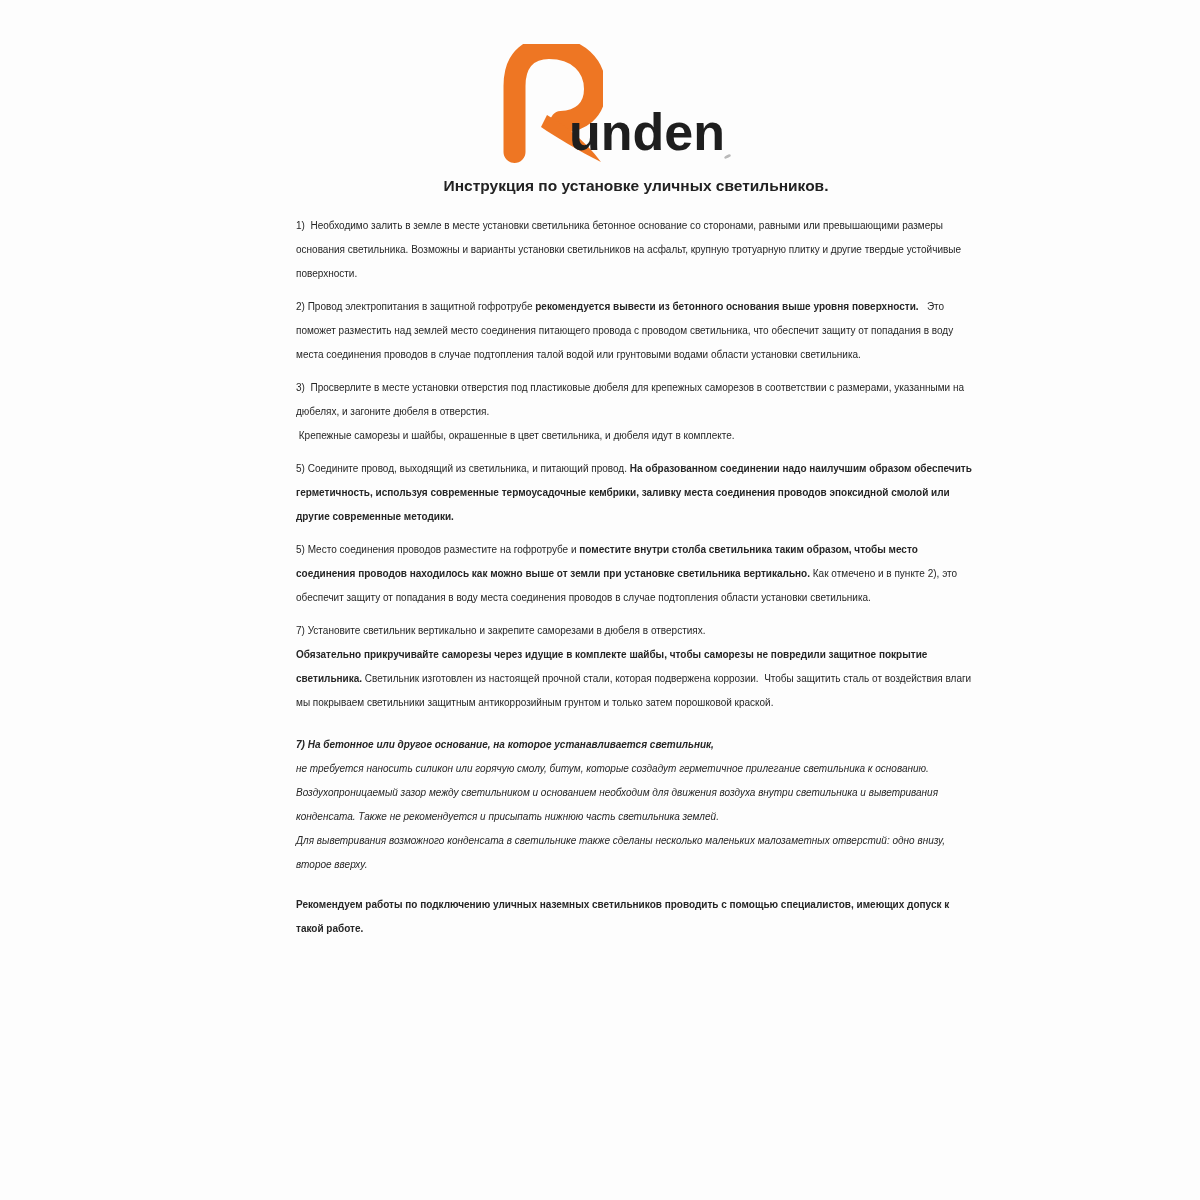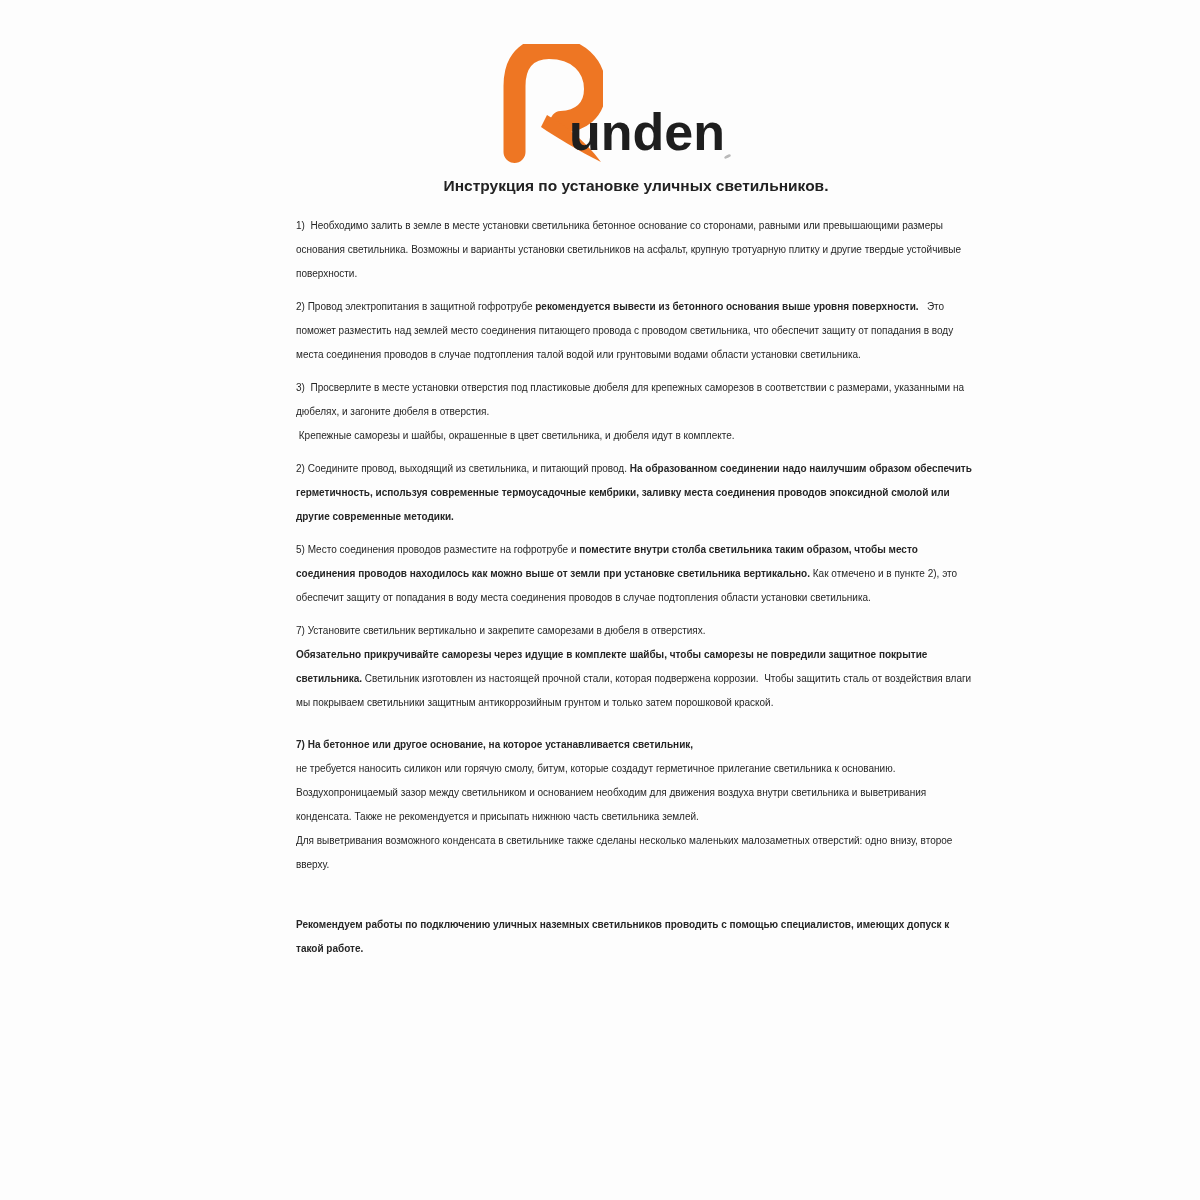--- a/index.html
+++ b/index.html
@@ -76,22 +76,22 @@
     font-size: 10px;
     line-height: 24px;
     color: var(--ink);
   }
   .paragraph {
     margin-bottom: 9px;
     white-space: pre-wrap;
     text-align: left;
   }
   .paragraph .b { font-weight: 700; }
-  .gap-large  { margin-top: 18px; }
-  .gap-xlarge { margin-top: 36px; }
+  .gap-large  { margin-top: 18px; font-style: italic; }
+  .gap-xlarge { margin-top: 16px; }
 </style>
 </head>
 <body>
 
 <div class="page">
 
   <div class="logo">
     <svg class="logo-r" viewBox="0 0 100 120" aria-hidden="true">
       <path class="logo-stroke" d="M 11.5 108 L 11.5 42 C 11.5 12 30 4 46 4 C 75 4 92 22 92 45 C 92 67 77 77 58 78" fill="none" stroke-width="22" stroke-linecap="round"></path>
       <path class="logo-fill" d="M 44 71 C 60 80 81 95 98 118 C 74 106 53 93 38 83 Z"></path>
@@ -100,21 +100,21 @@
   </div>
   <div class="speck"></div>
 
   <div class="doc-title">Инструкция по установке уличных светильников.</div>
 
   <div class="content">
       <div class="paragraph"><span>1)  Необходимо залить в земле в месте установки светильника бетонное основание со сторонами, равными или превышающими размеры основания светильника. Возможны и варианты установки светильников на асфальт, крупную тротуарную плитку и другие твердые устойчивые поверхности.</span></div>
       <div class="paragraph"><span>2) Провод электропитания в защитной гофротрубе </span><span class="b">рекомендуется вывести из бетонного основания выше уровня поверхности.</span><span>   Это поможет разместить над землей место соединения питающего провода с проводом светильника, что обеспечит защиту от попадания в воду места соединения проводов в случае подтопления талой водой или грунтовыми водами области установки светильника.</span></div>
       <div class="paragraph"><span>3)  Просверлите в месте установки отверстия под пластиковые дюбеля для крепежных саморезов в соответствии с размерами, указанными на дюбелях, и загоните дюбеля в отверстия.
  Крепежные саморезы и шайбы, окрашенные в цвет светильника, и дюбеля идут в комплекте.</span></div>
-      <div class="paragraph"><span>2) Соедините провод, выходящий из светильника, и питающий провод. </span><span class="b">На образованном соединении надо наилучшим образом обеспечить герметичность, используя современные термоусадочные кембрики, заливку места соединения проводов эпоксидной смолой или другие современные методики.</span></div>
+      <div class="paragraph"><span>5) Соедините провод, выходящий из светильника, и питающий провод. </span><span class="b">На образованном соединении надо наилучшим образом обеспечить герметичность, используя современные термоусадочные кембрики, заливку места соединения проводов эпоксидной смолой или другие современные методики.</span></div>
       <div class="paragraph"><span>5) Место соединения проводов разместите на гофротрубе и </span><span class="b">поместите внутри столба светильника таким образом, чтобы место соединения проводов находилось как можно выше от земли при установке светильника вертикально.</span><span> Как отмечено и в пункте 2), это обеспечит защиту от попадания в воду места соединения проводов в случае подтопления области установки светильника.</span></div>
       <div class="paragraph"><span>7) Установите светильник вертикально и закрепите саморезами в дюбеля в отверстиях.
 </span><span class="b">Обязательно прикручивайте саморезы через идущие в комплекте шайбы, чтобы саморезы не повредили защитное покрытие светильника.</span><span> Светильник изготовлен из настоящей прочной стали, которая подвержена коррозии.  Чтобы защитить сталь от воздействия влаги мы покрываем светильники защитным антикоррозийным грунтом и только затем порошковой краской.</span></div>
       <div class="paragraph gap-large"><span class="b">7) На бетонное или другое основание, на которое устанавливается светильник,
 </span><span>не требуется наносить силикон или горячую смолу, битум, которые создадут герметичное прилегание светильника к основанию. Воздухопроницаемый зазор между светильником и основанием необходим для движения воздуха внутри светильника и выветривания конденсата. Также не рекомендуется и присыпать нижнюю часть светильника землей.
 Для выветривания возможного конденсата в светильнике также сделаны несколько маленьких малозаметных отверстий: одно внизу, второе вверху.</span></div>
       <div class="paragraph gap-xlarge"><span class="b">Рекомендуем работы по подключению уличных наземных светильников проводить с помощью специалистов, имеющих допуск к такой работе.</span></div>
     </div>
 
 </div>

